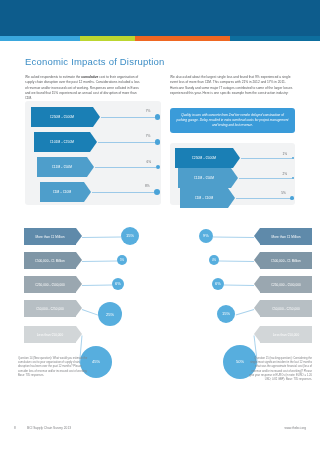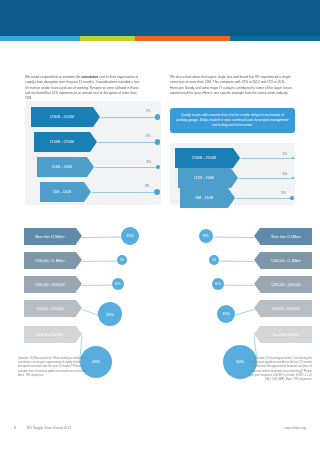--- a/index.html
+++ b/index.html
@@ -86,20 +86,21 @@
 
   <div class="hdr-blue"></div>
   <div class="stripes">
     <i class="s1"></i>
     <i class="s2"></i>
     <i class="s3"></i>
     <i class="s4"></i>
   </div>
   <div class="hdr-white"></div>
 
+  <div class="title">Economic Impacts of Disruption</div>
 
   <div class="col col-l">We asked respondents to estimate the <b>cumulative</b> cost to their organisation of supply chain disruption over the past 12 months. Considerations included a loss of revenue and/or increased cost of working. Responses were collated in Euros and we found that 15% experienced an annual cost of disruption of more than €1M.</div>
   <div class="col col-r">We also asked about the largest single loss and found that 9% experienced a single event loss of more than €1M. This compares with 21% in 2012 and 17% in 2011. Hurricane Sandy and some major IT outages contributed to some of the larger losses experienced this year. Here is one specific example from the construction industry:</div>
 
   <div class="callout">
     <p>Quality issues with concrete from 2nd tier vendor delayed construction of parking garage. Delay resulted in extra overhead costs for project management and testing and lost revenue.</p>
   </div>
 
   <div class="funnel fn-l">
       <div class="frow" style="top: 4px; left: 0px; width: 136px;">

